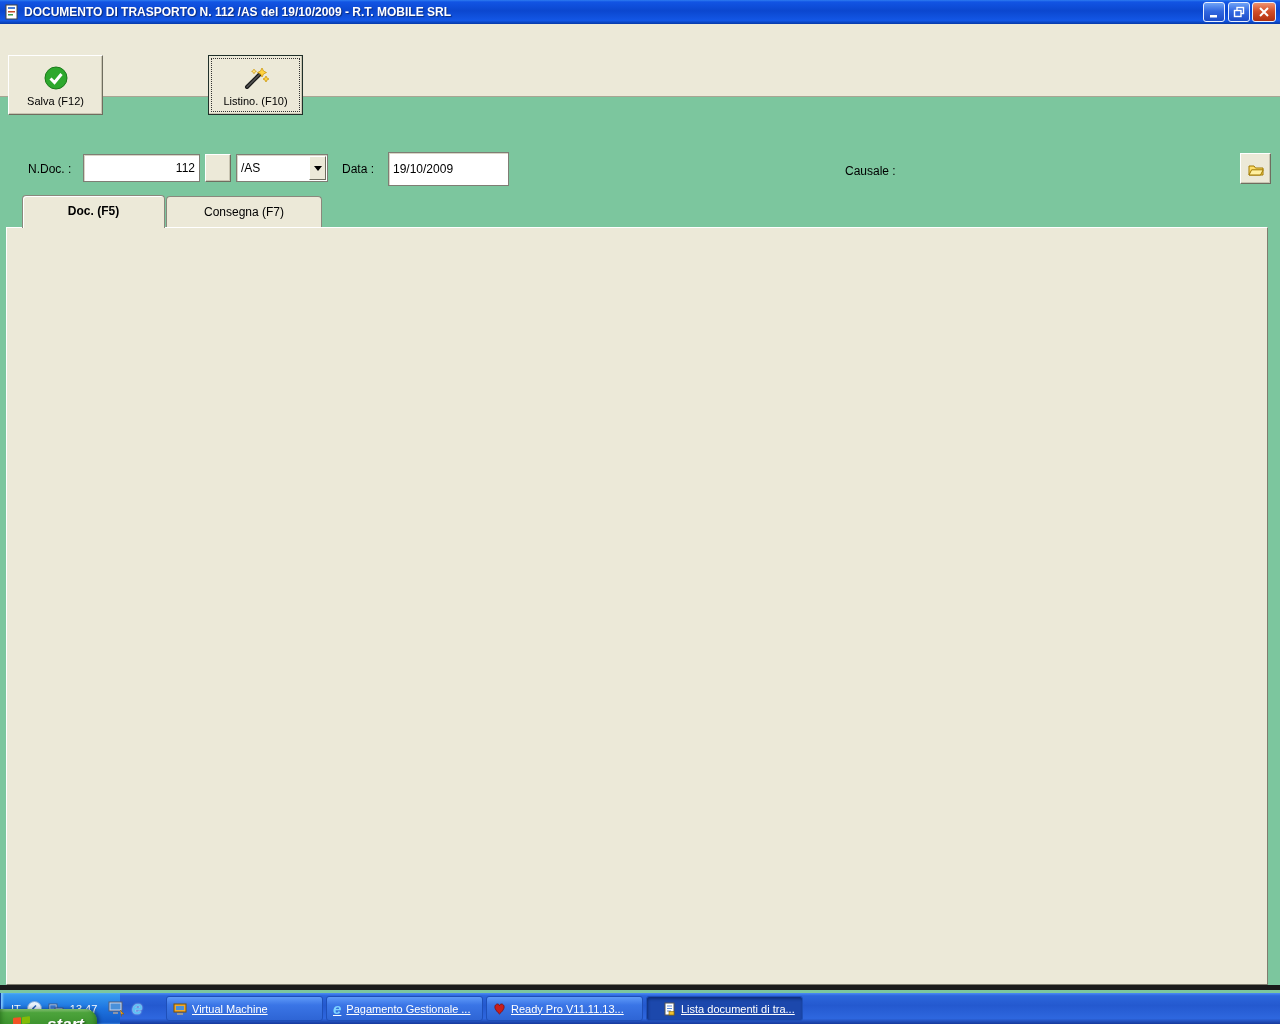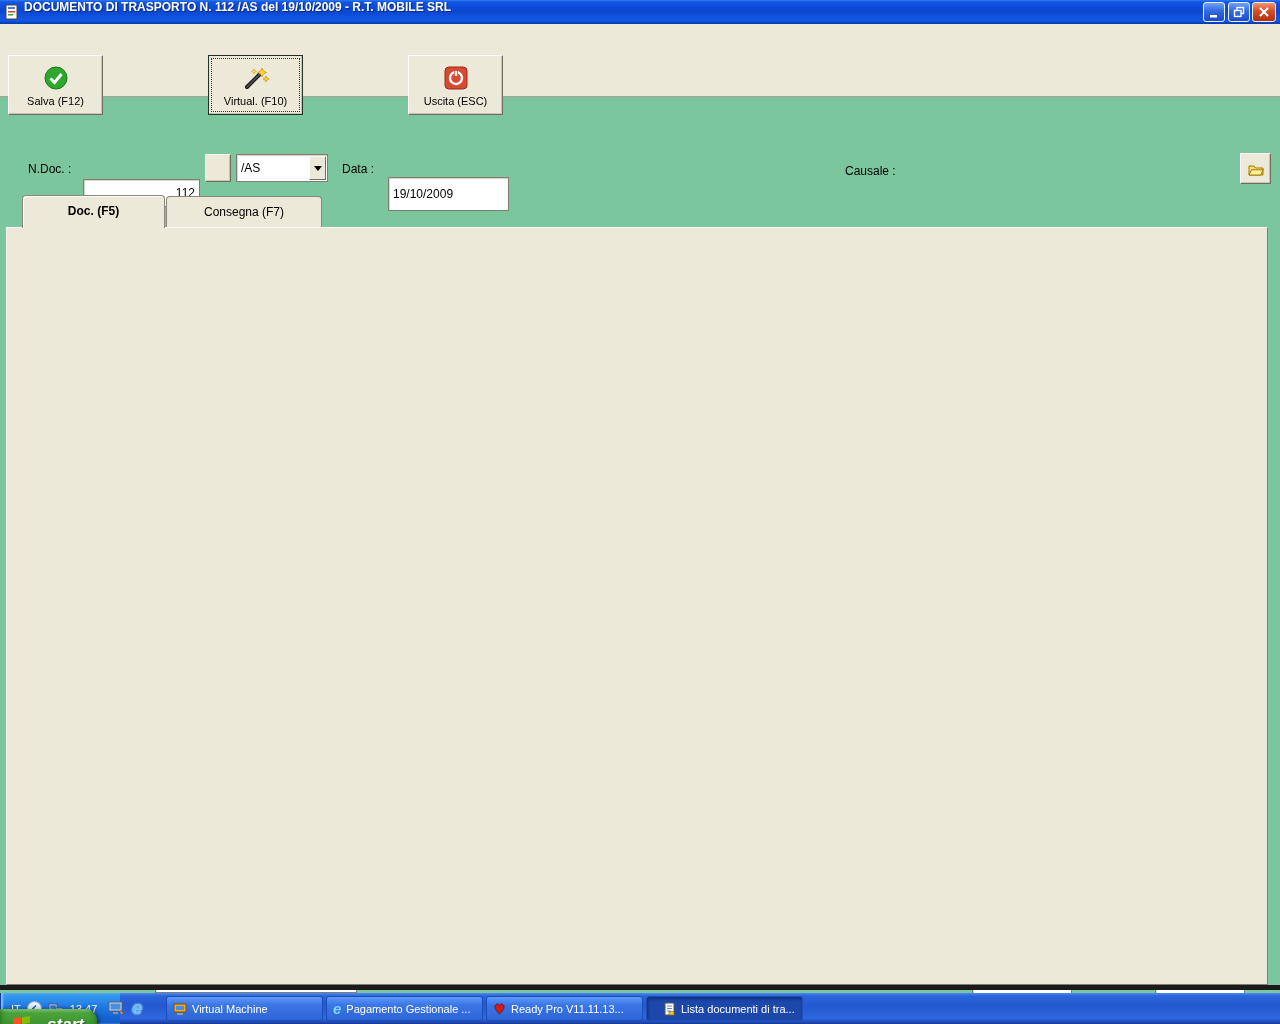--- a/index.html
+++ b/index.html
@@ -3,38 +3,38 @@
 <meta charset="utf-8">
 <style>
   * { margin:0; padding:0; box-sizing:border-box; font-family:"Liberation Sans", sans-serif; }
   html,body { background:#4E9E7E; }
   #screen { position:relative; width:1280px; height:1024px; background:#7CC69E; overflow:hidden; }
   .abs { position:absolute; }
 
   
   .titlebar { left:0; top:0; width:1280px; height:24px;
     background:linear-gradient(180deg,#2E7CF0 0%,#1254E4 8%,#0B47CF 45%,#1357E6 85%,#0639A8 100%);
-    display:flex; align-items:flex-start; color:#fff; }
+    display:flex; align-items:center; color:#fff; }
   .titlebar .ttl { font-size:12px; font-weight:bold; margin-left:5px; text-shadow:1px 1px 1px #0A2A7A; }
   .capbtn { width:22px; height:20px; border-radius:3px; border:1px solid #E8F0FF;
     background:linear-gradient(180deg,#6FA3F7 0%,#3268E0 45%,#1C4CC8 100%); position:absolute; top:2px; }
   .capbtn.close { background:linear-gradient(180deg,#F0926F 0%,#D4502A 45%,#B03010 100%); width:24px; }
   .capbtn svg { display:block; margin:3px auto; }
 
   
   .toolstrip { left:0; top:24px; width:1280px; height:73px; background:#ECE9D8; border-bottom:1px solid #A8A593; }
   .toolbtn { top:31px; width:95px; height:60px; background:#ECE9D8;
     border:1px solid; border-color:#FFFFFF #6F6D5F #6F6D5F #FFFFFF; box-shadow:inset -1px -1px 0 #C9C5B2;
     display:flex; flex-direction:column; align-items:center; justify-content:center; gap:3px; cursor:pointer; }
   .toolbtn .lbl { font-size:11px; color:#000; }
   .toolbtn.focused { border:1px solid #20302A; outline:1px dotted #333; outline-offset:-4px; }
 
   
   .field { background:#fff; border:1px solid #7F7D74; box-shadow:inset 1px 1px 0 #D8D5C6; font-size:12px; padding:0 4px; }
-  input.field { width:100%; height:100%;margin-top:25px; }
+  input.field { width:100%; height:100%; }
   .rofield { background:#F1EEDF; }
   .lbl12 { font-size:12px; color:#000; white-space:nowrap; }
   .combo { background:#fff; border:1px solid #7F7D74; box-shadow:inset 1px 1px 0 #D8D5C6; }
   .combo .val { position:absolute; left:4px; top:0; bottom:0; right:20px; font-size:12px; display:flex; align-items:center; overflow:hidden; }
   .combo .drop { position:absolute; right:1px; top:1px; bottom:1px; width:17px; background:#ECE9D8;
     border:1px solid; border-color:#FFF #6F6D5F #6F6D5F #FFF; display:flex; align-items:center; justify-content:center; cursor:pointer; }
   .tri { width:0; height:0; border-left:4px solid transparent; border-right:4px solid transparent; border-top:5px solid #000; }
   .sqbtn { background:#ECE9D8; border:1px solid; border-color:#FFFFFF #6F6D5F #6F6D5F #FFFFFF;
     box-shadow:inset -1px -1px 0 #C9C5B2; display:flex; align-items:center; justify-content:center; cursor:pointer; }
   .groupbox { border:1px solid #9C998A; box-shadow:inset 1px 1px 0 #FDFCF5; }
@@ -83,21 +83,21 @@
   .startbtn { left:0; top:16px; width:97px; height:31px; border-radius:0 12px 12px 0;
     background:linear-gradient(180deg,#8CC97C 0%,#4DA43C 12%,#3B912C 55%,#2A7A1E 100%);
     box-shadow:inset 0 -3px 6px #1E5E14, 2px 0 4px rgba(0,0,0,.4);
     display:flex; align-items:center; justify-content:center; gap:16px; cursor:pointer; }
   .startbtn .stxt { color:#fff; font-size:17px; font-weight:bold; font-style:italic; text-shadow:1px 1px 2px #194D10; }
   .flag { width:18px; height:16px; display:grid; grid-template-columns:8px 8px; grid-template-rows:7px 7px; gap:1px; transform:skewY(-6deg); }
   .flag i { border-radius:1px; }
   .wbtn { top:3px; height:25px; width:157px; border-radius:3px; border:1px solid #1E4FB8;
     background:linear-gradient(180deg,#5E9AF8 0%,#3A75E6 35%,#2E65D5 100%);
     color:#fff; font-size:11px; display:flex; align-items:center; gap:5px; padding:0 6px; cursor:pointer;
-    white-space:nowrap; overflow:hidden; }
+    white-space:nowrap; overflow:hidden;text-decoration:underline; }
   .wbtn.active { background:#1C48AC; box-shadow:inset 1px 2px 3px #0E2E78;padding-left:16px; }
   .tray { left:1160px; top:0; width:120px; height:31px;
     background:linear-gradient(180deg,#3BA0F2 0%,#1D74E0 50%,#1257C4 100%);
     border-left:1px solid #0E3E9E; box-shadow:inset 2px 0 2px #7FC4FA;
     display:flex; align-items:center; gap:6px; padding-left:10px; color:#fff; font-size:11px; }
 
   .blackline { left:0; top:985px; width:1280px; height:5px; background:#1B1B1B; }
 </style>
 </head>
 <body>
@@ -139,30 +139,21 @@
       <span class="lbl">Salva (F12)</span>
     </div>
     <div class="abs toolbtn focused" style="left:208px">
       <svg width="28" height="28">
           <line x1="5" y1="23" x2="18" y2="10" stroke="#1A1A1A" stroke-width="4" stroke-linecap="round"></line>
           <line x1="5" y1="23" x2="18" y2="10" stroke="#555" stroke-width="1.5" stroke-linecap="round"></line>
           <path d="M20 4 l1.5 3 3 1.5 -3 1.5 -1.5 3 -1.5-3 -3-1.5 3-1.5 z" fill="#FFD23E" stroke="#C89000" stroke-width=".7"></path>
           <path d="M24 12 l1 2 2 1 -2 1 -1 2 -1-2 -2-1 2-1 z" fill="#FFD23E" stroke="#C89000" stroke-width=".7"></path>
           <path d="M12 5 l.8 1.6 1.6.8 -1.6.8 -.8 1.6 -.8-1.6 -1.6-.8 1.6-.8 z" fill="#FFE680" stroke="#C89000" stroke-width=".6"></path>
         </svg>
-      <span class="lbl">Virtual. (F10)</span>
-    </div>
-    <div class="abs toolbtn" style="left:408px">
-      <svg width="28" height="28">
-          <rect x="3" y="3" width="22" height="22" rx="4" fill="#D94A33" stroke="#9A2A1A"></rect>
-          <circle cx="14" cy="14" r="6" fill="none" stroke="#fff" stroke-width="2.4"></circle>
-          <line x1="14" y1="6" x2="14" y2="12" stroke="#D94A33" stroke-width="4"></line>
-          <line x1="14" y1="7" x2="14" y2="12" stroke="#fff" stroke-width="2.4"></line>
-        </svg>
-      <span class="lbl">Uscita (ESC)</span>
+      <span class="lbl">Listino. (F10)</span>
     </div>
   </div>
 
   <span class="abs lbl12" style="left:28px;top:162px">N.Doc. :</span>
   <div class="abs" style="left:83px;top:154px;width:117px;height:28px">
     <input class="field num" style="text-align: right;" value="112">
   </div>
   <div class="abs sqbtn" style="left:205px;top:154px;width:26px;height:28px"></div>
   <div class="abs combo" style="left:236px;top:154px;width:92px;height:28px">
     <span class="val">/AS</span>

